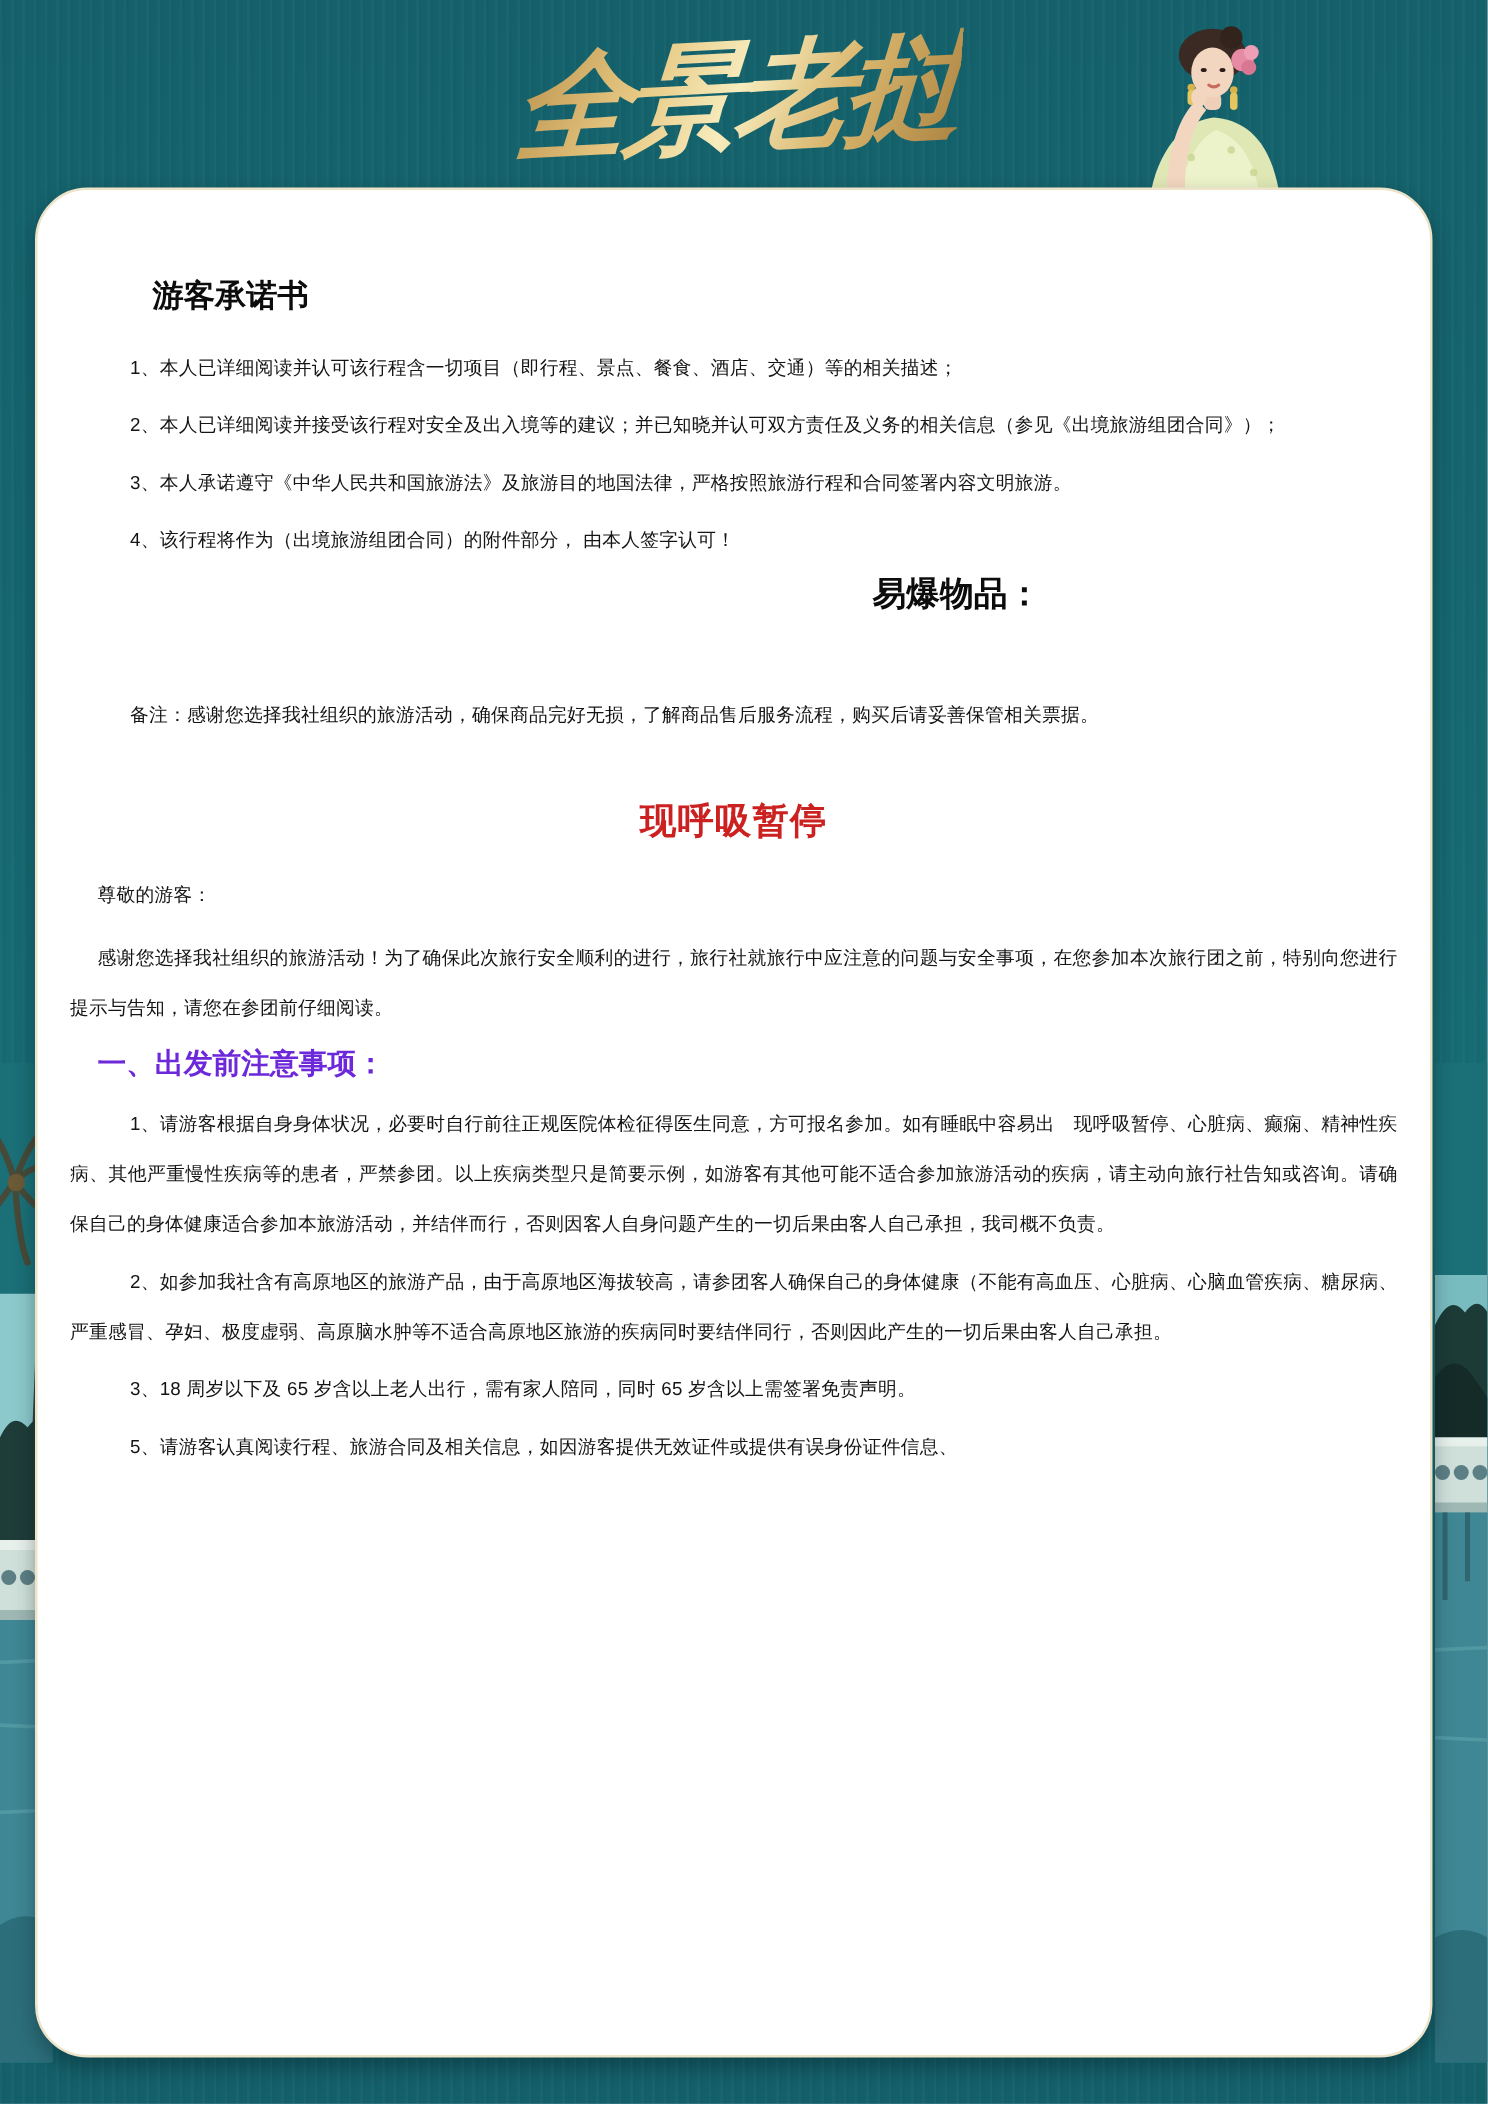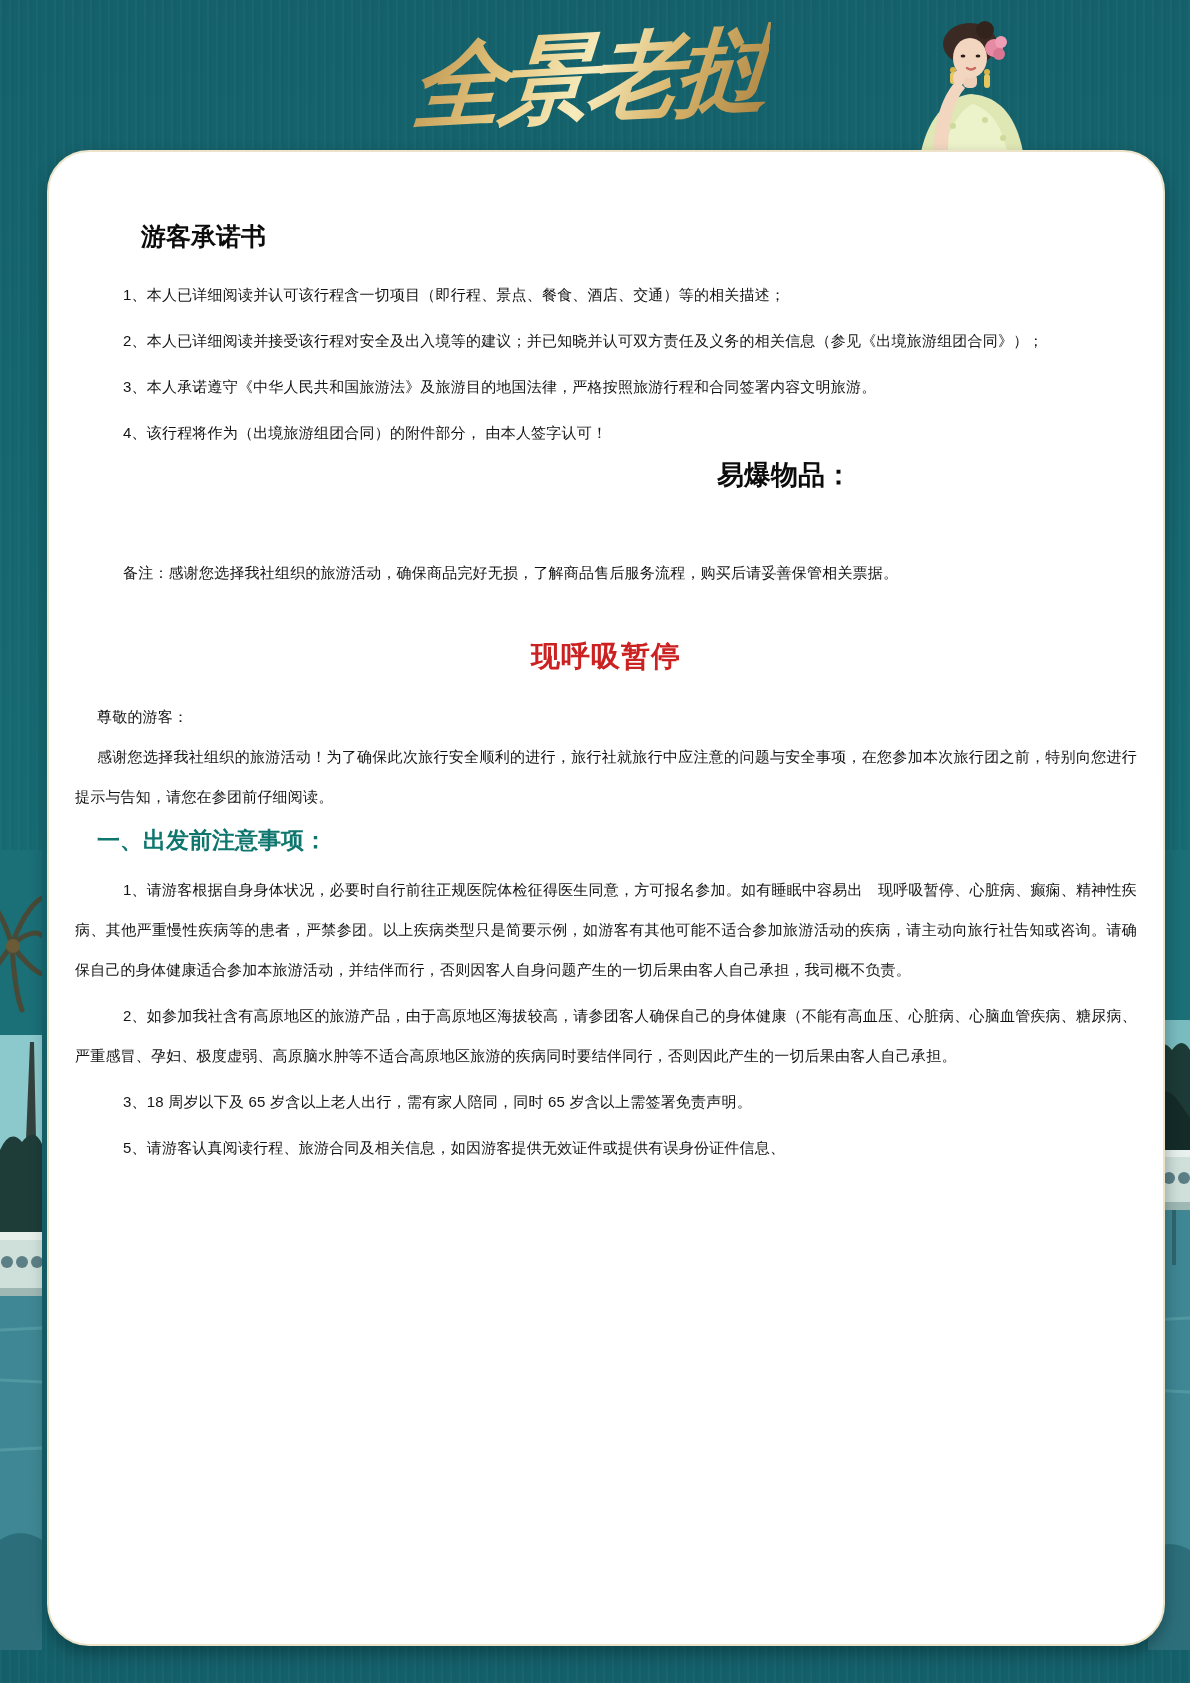--- a/index.html
+++ b/index.html
@@ -25,21 +25,21 @@
     font-size:94px; font-weight:900; font-style:italic; letter-spacing:-6px;
     line-height:128px; text-align:center; white-space:nowrap;
     transform:rotate(-3deg) skewX(-7deg);
     background:linear-gradient(110deg,#b78d48 0%,#e7c983 30%,#f7ecbd 50%,#d9b66e 72%,#a9813f 100%);
     -webkit-background-clip:text; background-clip:text; color:transparent;
     text-shadow:none;
   }
   .hostess { position:absolute; left:893px; top:18px; width:152px; height:134px; overflow:hidden; }
   
   .card {
-    position:absolute; left:47px; top:150px; width:1118px; height:1496px;
+    position:absolute; left:28px; top:150px; width:1118px; height:1496px;
     background:#ffffff;
     border:2px solid #ece3c8;
     border-radius:42px;
     box-shadow:0 8px 16px rgba(0,20,25,0.35);
     padding:68px 26px 0 26px;
     color:#141414;
     overflow:hidden;
   }
   .promise-title { font-size:25px; font-weight:bold; margin:0 0 22px 66px; color:#0c0c0c; }
   .para {
@@ -49,22 +49,22 @@
   .indent2 { text-indent:48px; }
   .indent1 { text-indent:22px; }
   .signature-row { margin-top:4px; height:34px; }
   .signature-label { display:inline-block; margin-left:642px; font-size:27px; font-weight:bold; color:#0c0c0c; }
   .remark { margin-top:62px; }
   .notice-title {
     margin-top:44px; text-align:center; font-size:29px; font-weight:bold;
     color:#cc2121; letter-spacing:1px;
   }
   .salutation { margin-top:20px; }
-  .intro { margin-top:0; }
-  .section-head { margin:8px 0 14px 22px; font-size:23px; font-weight:bold; color:#0f766e; }
+  .intro { margin-top:10px; }
+  .section-head { margin:8px 0 14px 22px; font-size:23px; font-weight:bold; color:#6d28d9; }
 </style>
 </head>
 <body>
 
 <div class="bg-top"></div>
 
 <div class="edge-scenery left">
   <svg width="42" height="800" viewBox="0 0 42 800">
     <rect x="0" y="0" width="42" height="800" fill="#1b6f77"></rect>
 

